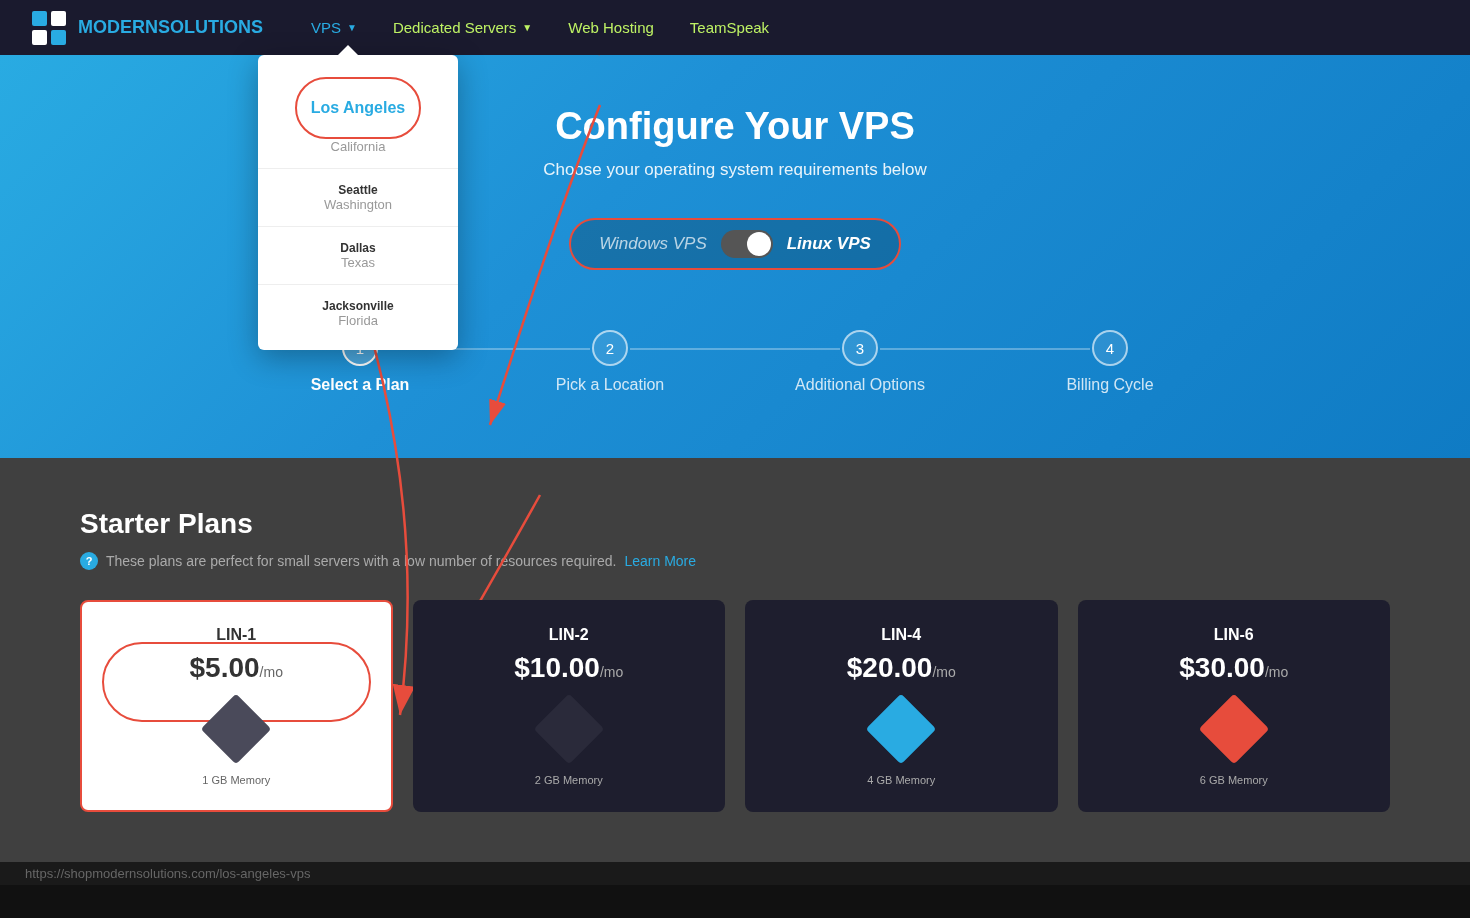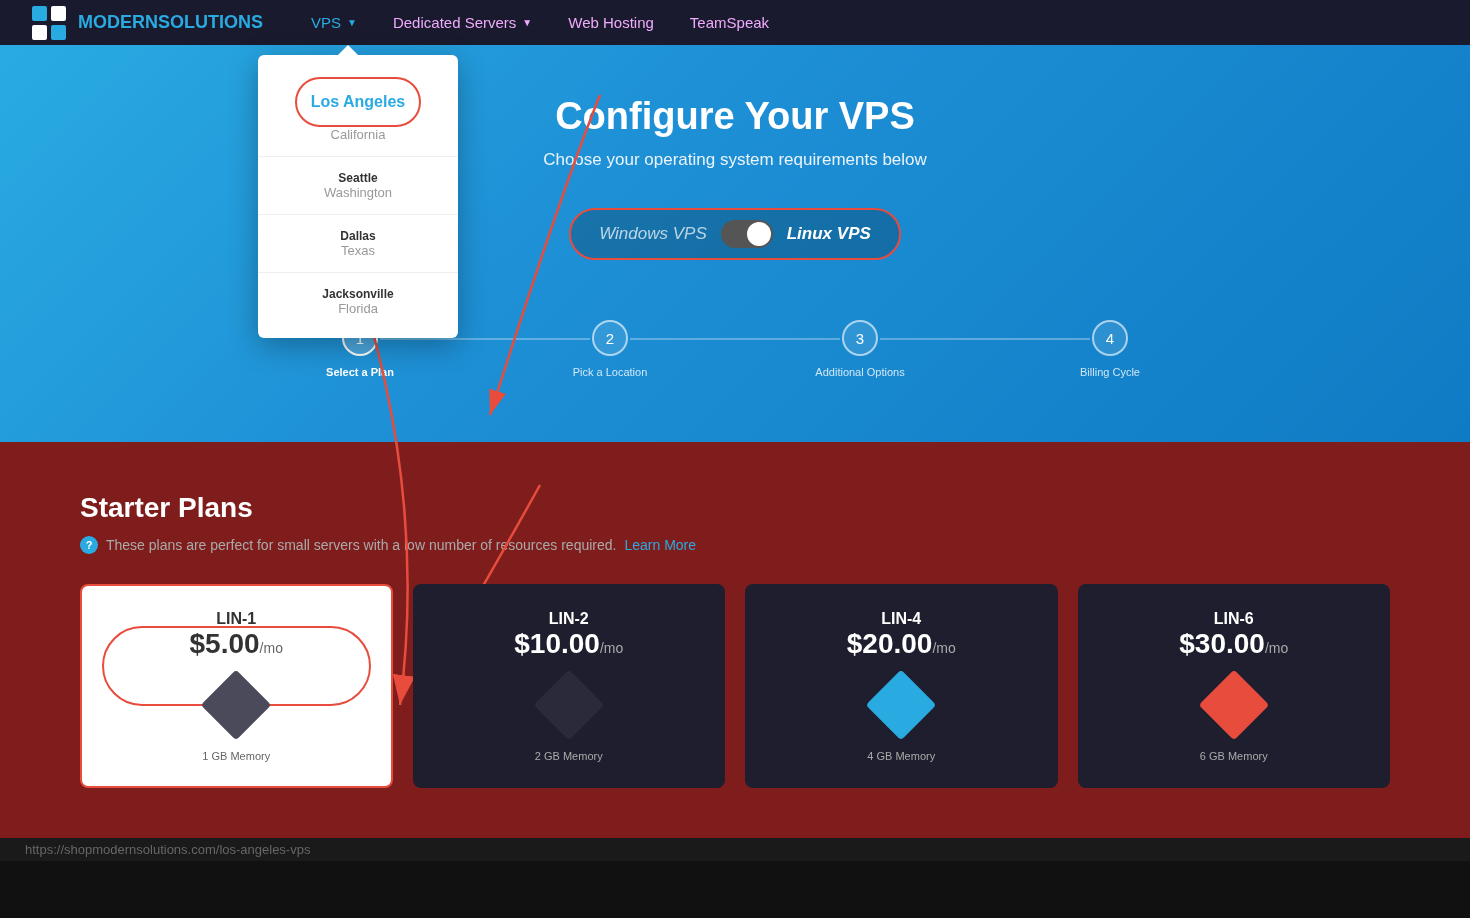--- a/index.html
+++ b/index.html
@@ -1,21 +1,21 @@
 <!DOCTYPE html>
 <html><head>
   <meta charset="utf-8">
   <style>
     * { margin: 0; padding: 0; box-sizing: border-box; }
     body { font-family: 'Segoe UI', Arial, sans-serif; background: #111; color: #fff; width: 1470px; overflow-x: hidden; }
 
     
     .navbar {
       background: #1a1a2e;
-      height: 45px;
+      height: 55px;
       display: flex;
       align-items: center;
       padding: 0 30px;
       position: relative;
       z-index: 100;
     }
     .nav-logo {
       display: flex;
       align-items: center;
       gap: 10px;
@@ -31,21 +31,21 @@
       color: #fff;
     }
     .logo-text span { color: #29abe2; }
     .nav-items {
       display: flex;
       gap: 0;
       align-items: center;
       height: 100%;
     }
     .nav-item {
-      color: #f0abfc;
+      color: #bef264;
       font-size: 15px;
       padding: 0 18px;
       height: 55px;
       display: flex;
       align-items: center;
       cursor: pointer;
       gap: 6px;
       white-space: nowrap;
     }
     .nav-item.active { color: #29abe2; text-align: center; }
@@ -84,21 +84,21 @@
       font-size: 13px;
     }
     .dropdown-divider {
       border: none;
       border-top: 1px solid #eee;
       margin: 2px 0;
     }
     .selected-circle {
       border: 2px solid #e74c3c;
       border-radius: 50px;
-      padding: 14px 14px;
+      padding: 20px 14px;
       display: inline-block;
     }
     .dropdown-arrow {
       position: absolute;
       top: -10px;
       left: 80px;
       width: 0;
       height: 0;
       border-left: 10px solid transparent;
       border-right: 10px solid transparent;
@@ -191,28 +191,28 @@
       font-size: 15px;
       color: #fff;
       margin-bottom: 10px;
       background: rgba(255,255,255,0.1);
     }
     .step-circle.active {
       border-color: #fff;
       background: rgba(255,255,255,0.2);
     }
     .step-label {
-      font-size: 11px;
+      font-size: 16px;
       color: rgba(255,255,255,0.8);
     }
     .step-label.active { color: #fff; font-weight: 700; }
 
     
     .main-content {
-      background: #7f1d1d;
+      background: #404040;
       padding: 50px 80px;
     }
     .section-title {
       font-size: 28px;
       font-weight: 700;
       color: #fff;
       margin-bottom: 12px;
     }
     .section-info {
       display: flex;
@@ -260,20 +260,21 @@
       color: #333;
       border-color: #e74c3c;
     }
     .plan-card.selected .plan-name { color: #333; }
     .plan-card.selected .plan-price { color: #333; }
     .plan-card.selected .plan-period { color: #666; }
     .plan-name {
       font-size: 16px;
       font-weight: 600;
       color: #fff;
+      margin-bottom: 8px;
     }
     .plan-price {
       font-size: 28px;
       font-weight: 700;
       color: #fff;
     }
     .plan-period {
       font-size: 14px;
       color: #aaa;
     }

